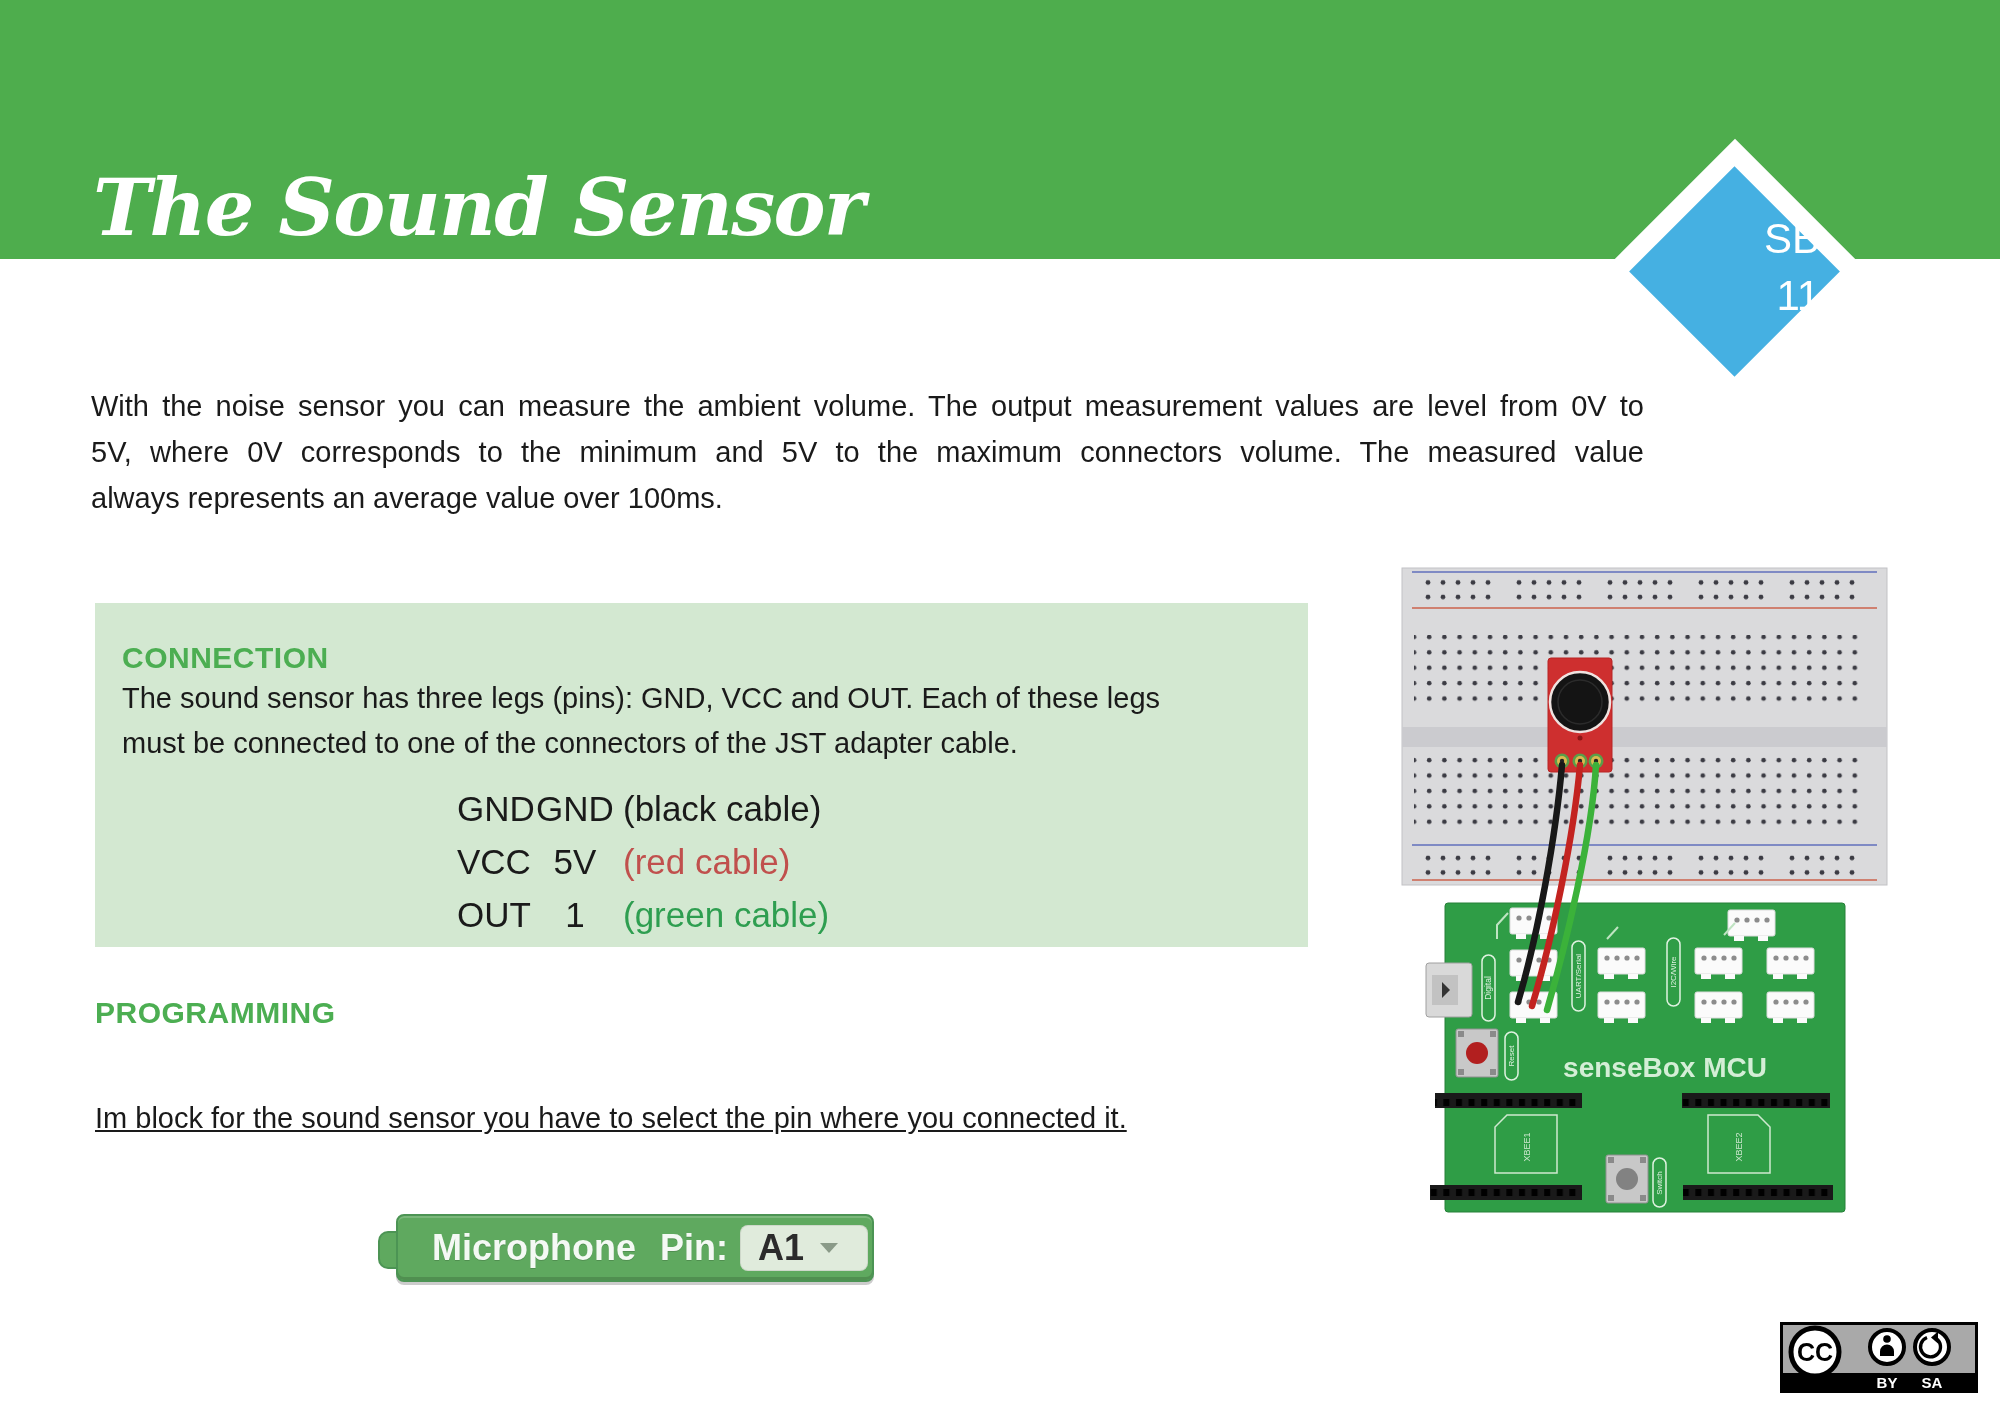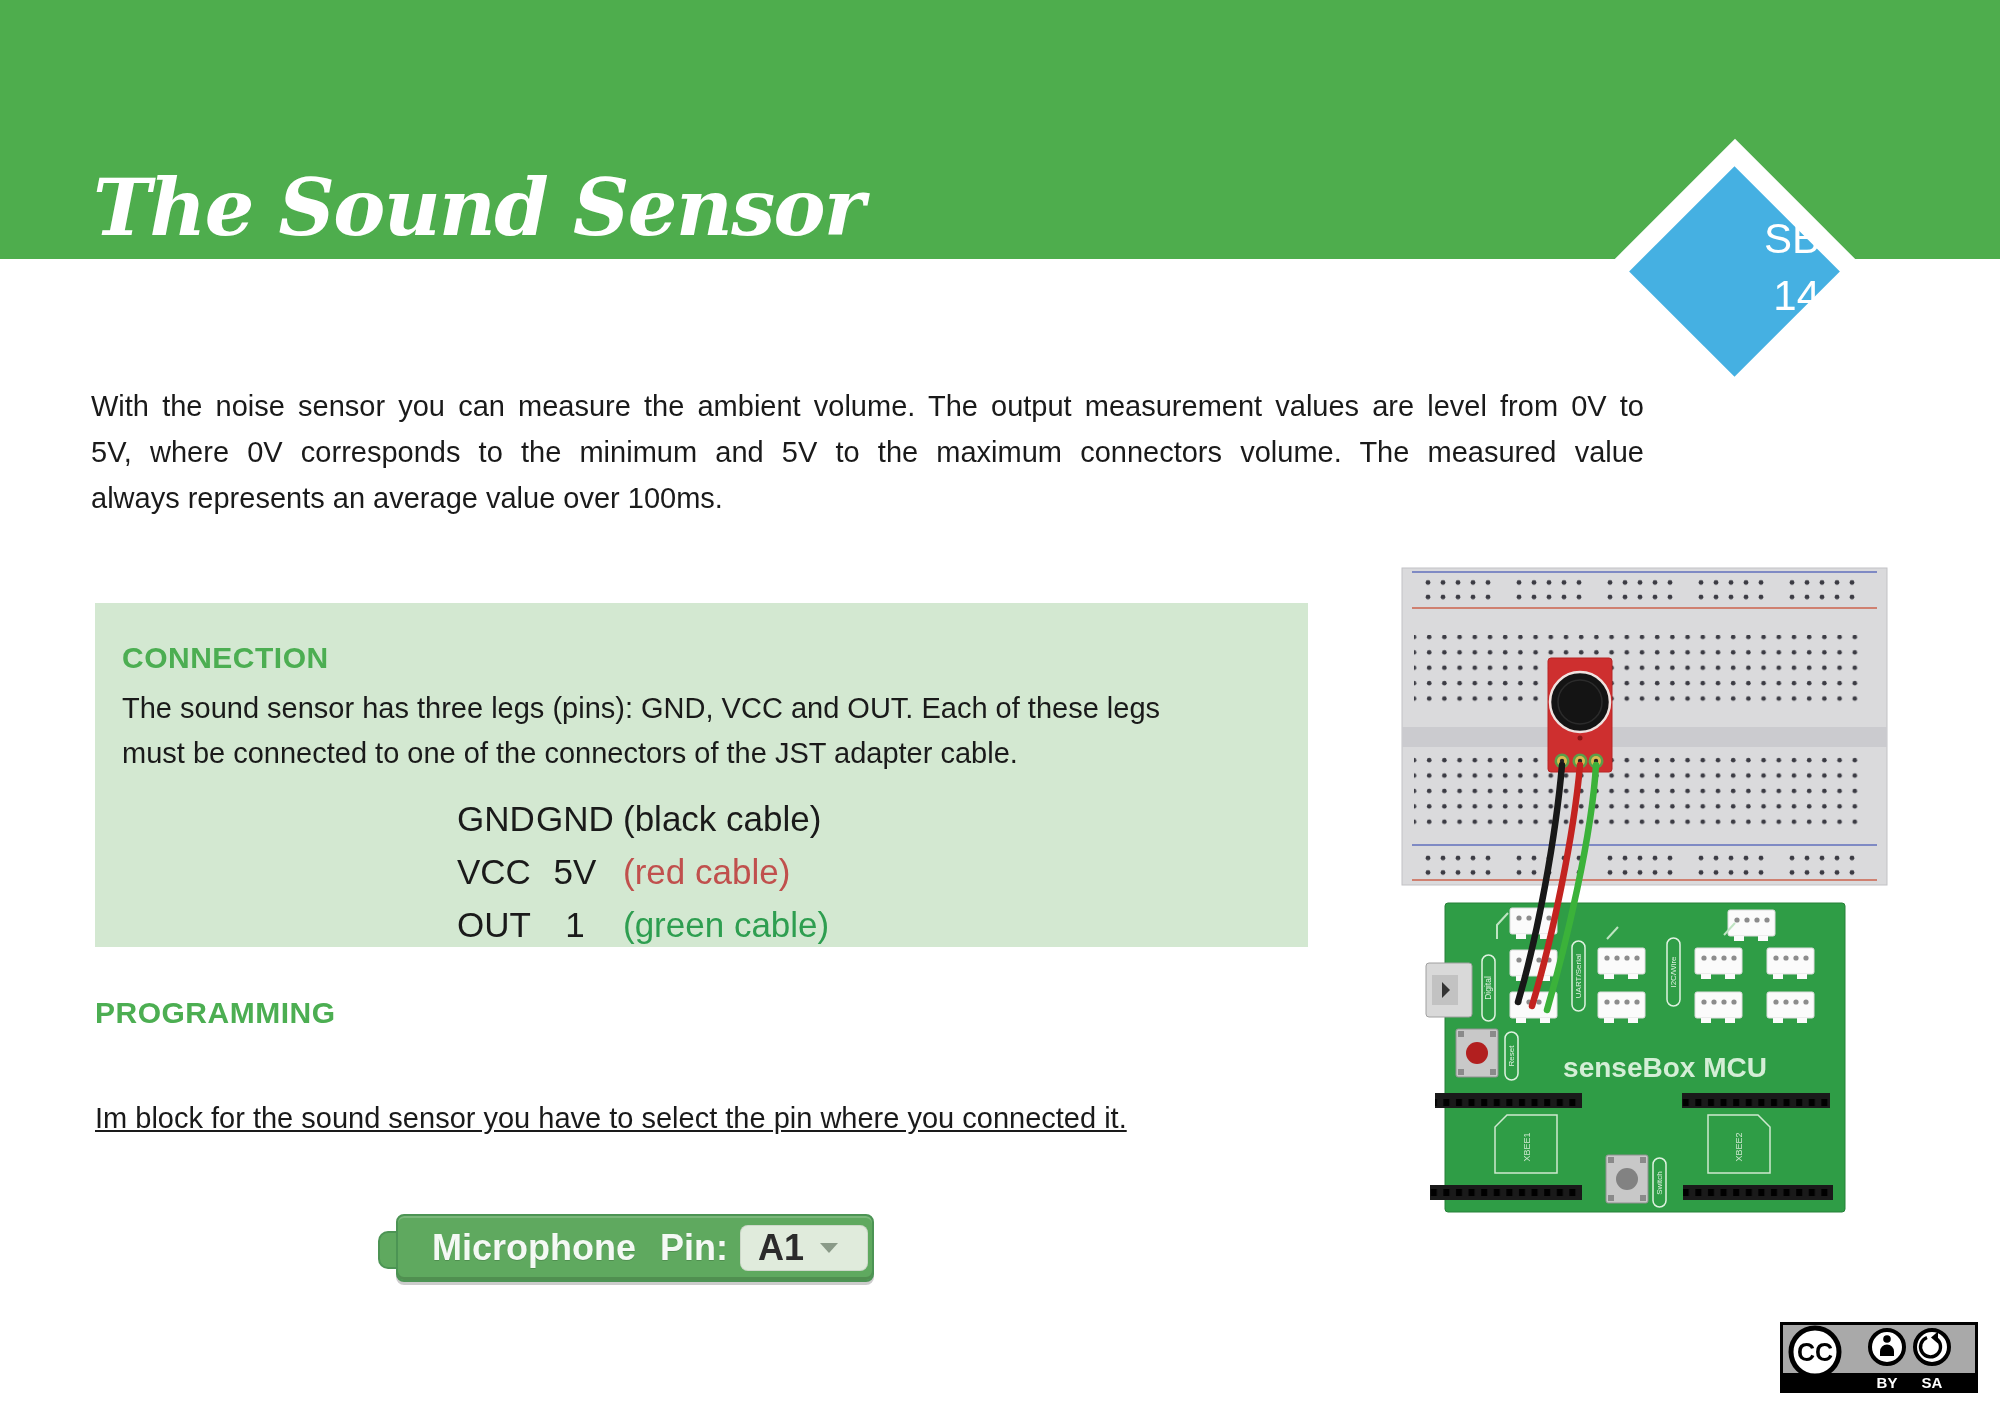--- a/index.html
+++ b/index.html
@@ -18,21 +18,21 @@
 
   
   .intro{position:absolute;left:91px;top:383px;width:1553px;font-size:29px;line-height:46px;}
   .jline{white-space:nowrap;text-align:justify;text-align-last:justify;}
   .lline{white-space:nowrap;text-align:left;text-align-last:left;}
 
   
   .conn-box{position:absolute;left:95px;top:603px;width:1213px;height:344px;background:#d3e8d1;}
   .sec-heading{font-size:30px;font-weight:bold;color:#4cae52;letter-spacing:0.5px;}
   .conn-box .sec-heading{margin:38px 0 0 27px;}
-  .conn-body{margin:11px 0 0 27px;font-size:29px;line-height:45px;}
+  .conn-body{margin:1px 0 0 27px;font-size:29px;line-height:45px;}
   .pin-table{margin:20px 0 16px 362px;display:grid;grid-template-columns:70px 80px auto;
              font-size:35px;line-height:45px;gap:8px;}
   .pt-c2{text-align:center;}
   .cable-black{color:#1a1a1a;}
   .cable-red{color:#c0504d;}
   .cable-green{color:#2e9e50;}
 
   
   .prog-heading{position:absolute;left:95px;top:996px;}
   .prog-body{position:absolute;left:95px;top:1096px;font-size:29px;line-height:45px;text-decoration:underline;}
@@ -59,21 +59,21 @@
 </head>
 <body>
 
 <div id="page">
 
   <div class="header-band"></div>
   <div class="diamond diamond-white"></div>
   <div class="diamond diamond-blue"></div>
   <div class="badge-text">
     <div>SB</div>
-    <div>14</div>
+    <div>11</div>
   </div>
   <div class="page-title">The Sound Sensor</div>
 
   <div class="intro">
     <div class="jline">With the noise sensor you can measure the ambient volume. The output measurement values are level from 0V to</div>
     <div class="jline">5V, where 0V corresponds to the minimum and 5V to the maximum connectors volume. The measured value</div>
     <div class="lline">always represents an average value over 100ms.</div>
   </div>
 
   <div class="conn-box">

